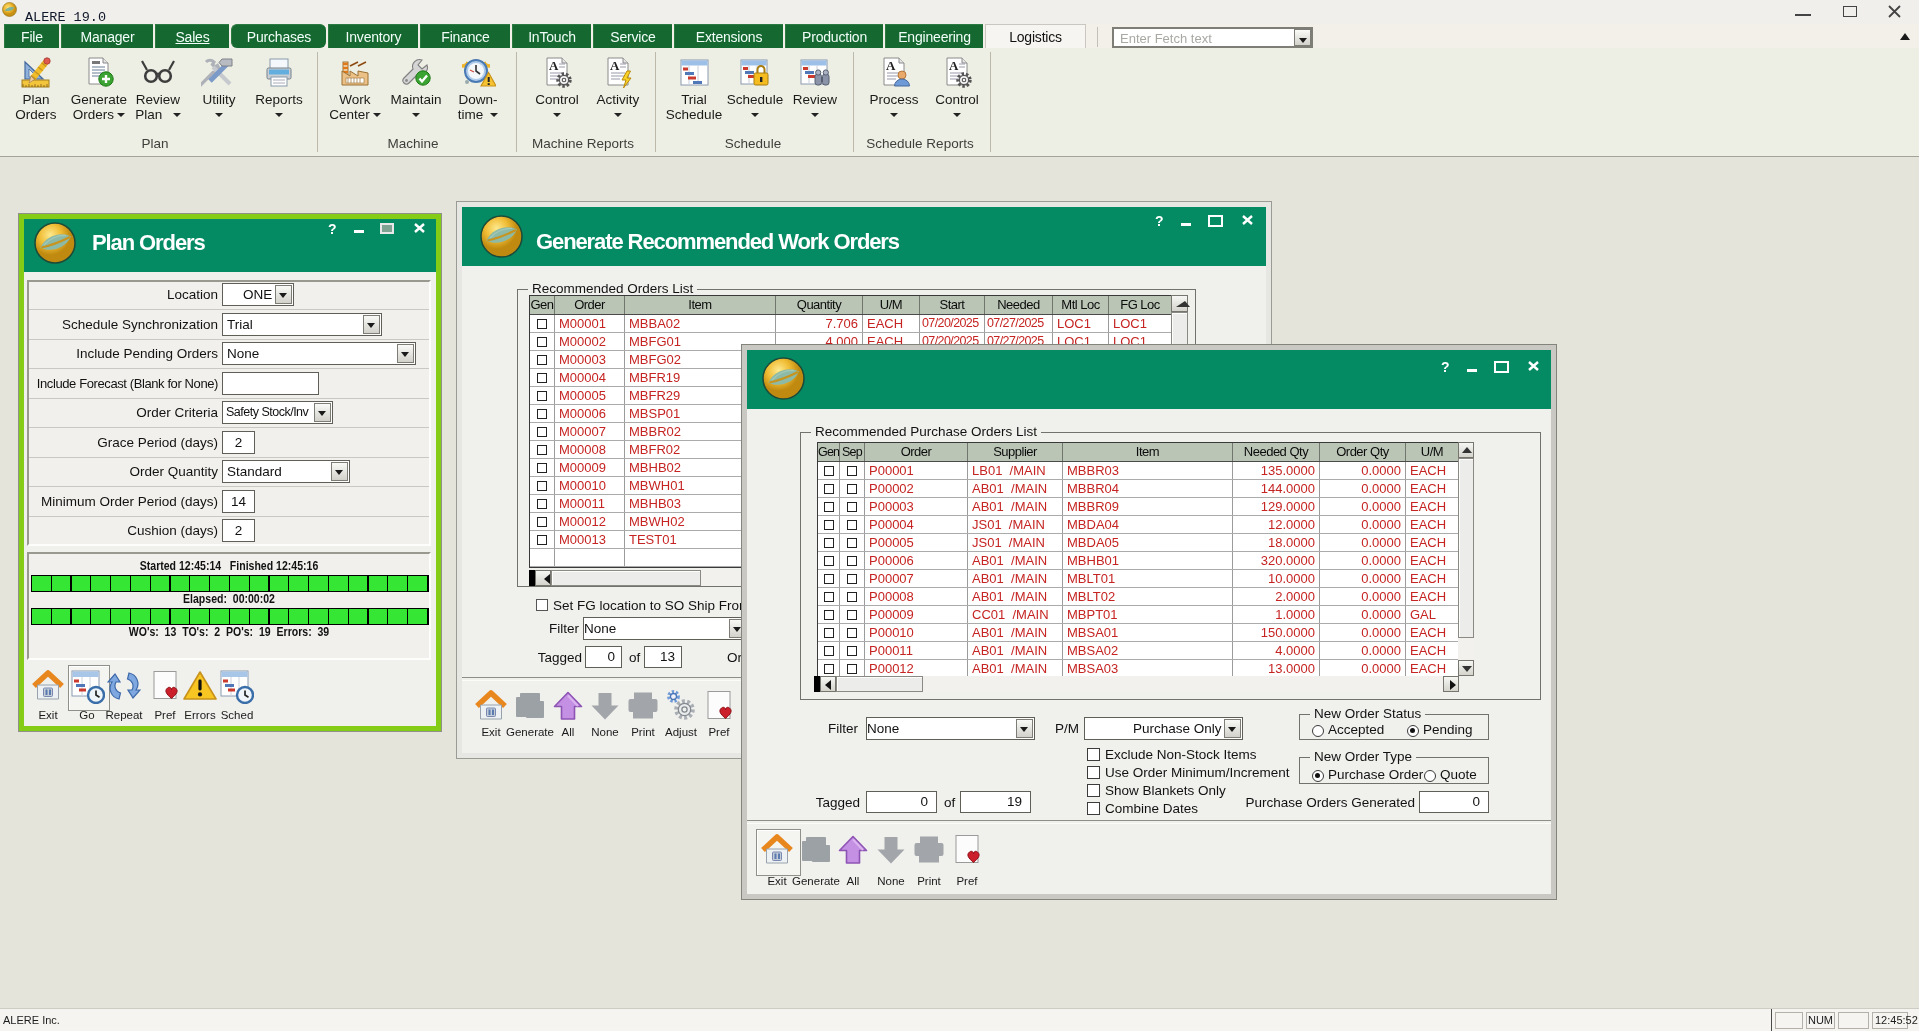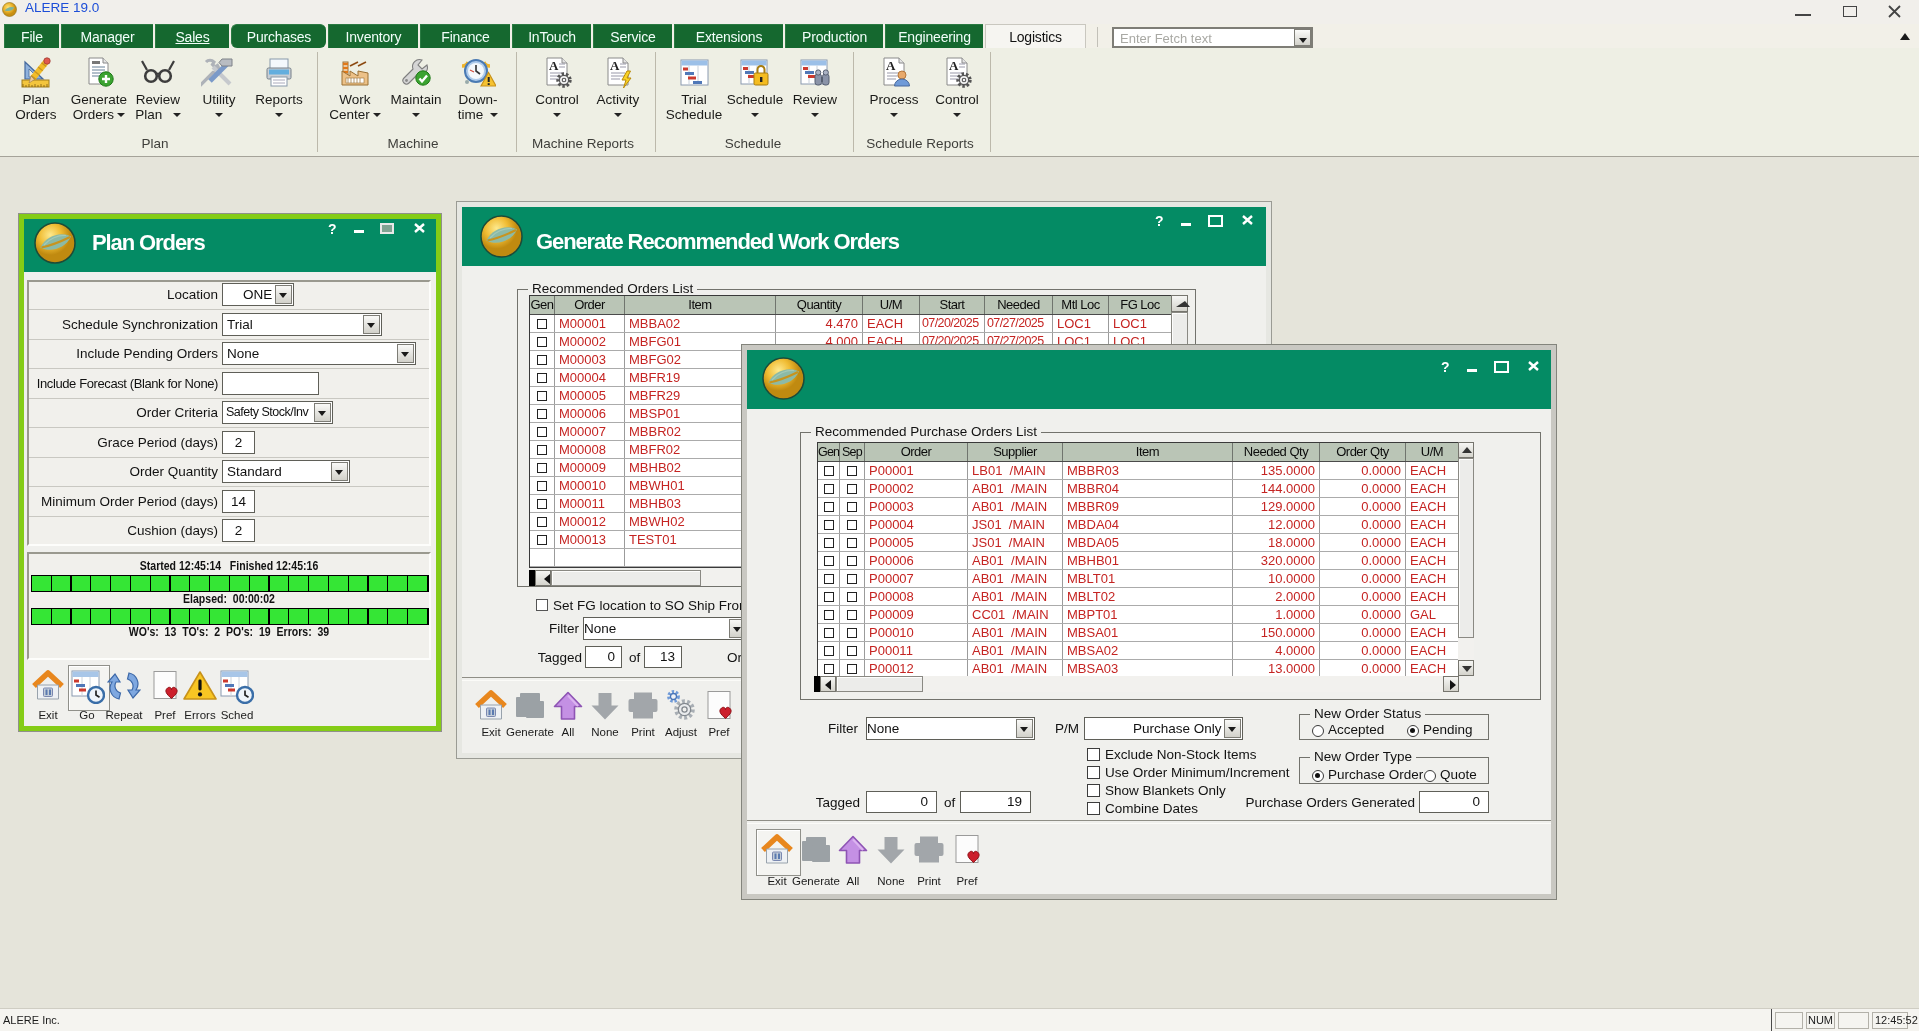--- a/index.html
+++ b/index.html
@@ -1,20 +1,20 @@
 <!DOCTYPE html>
 <html><head><meta charset="utf-8"><title>ALERE 19.0</title>
 <style>
 html,body{margin:0;padding:0;width:1919px;height:1031px;overflow:hidden;
  font-family:"Liberation Sans",sans-serif;background:#e5e4da;position:relative;}
 .abs{position:absolute;}
 
 #titlebar{position:absolute;left:0;top:0;width:1919px;height:24px;background:#f1efeb;}
 #titlebar .tlogo{position:absolute;left:2px;top:2px;}
-#titlebar .ttext{position:absolute;left:25px;top:0;font-size:13.5px;color:#1d4ed8;}
+#titlebar .ttext{position:absolute;left:25px;top:10px;font-size:13.5px;color:#0f172a;font-family:Liberation Mono, monospace;}
 .winctl{position:absolute;top:0;height:24px;color:#444;}
 #tabstrip{position:absolute;left:0;top:24px;width:1919px;height:24px;background:#f2f0e8;}
 .tab{position:absolute;top:0;height:24px;background:#15682f;color:#f2fefa;font-size:14px;letter-spacing:-0.2px;
  text-align:center;line-height:24px;border-left:1px solid #2a7a42;border-top:1px solid #2a7a42;box-sizing:border-box;}
 .tab.active{background:#f6f5f1;color:#111;border:1px solid #c9c7bf;border-bottom:none;}
 #ribbon{position:absolute;left:0;top:48px;width:1919px;height:109px;background:#eeefe4;border-bottom:1px solid #a5a399;box-sizing:border-box;}
 .gsep{position:absolute;top:4px;height:100px;width:1px;background:#bcb9ab;}
 .glabel{position:absolute;top:88px;height:16px;font-size:13.5px;color:#3f3f3b;text-align:center;}
 .ritem{position:absolute;top:6px;width:72px;text-align:center;font-size:13.5px;color:#1a1a18;}
 .ritem .ric{height:36px;margin-top:2px;}
@@ -410,21 +410,21 @@
           <i class="c7">Needed</i>
           <i class="c8">Mtl Loc</i>
           <i class="c9">FG Loc</i>
         </div>
    <div class="trow">
           <i class="c1 ckc">
             <b class="k"></b>
           </i>
           <i class="c2">M00001</i>
           <i class="c3">MBBA02</i>
-          <i class="c4 num">4.470</i>
+          <i class="c4 num">7.706</i>
           <i class="c5">EACH</i>
           <i class="c6">07/20/2025</i>
           <i class="c7">07/27/2025</i>
           <i class="c8">LOC1</i>
           <i class="c9">LOC1</i>
         </div>
    <div class="trow">
           <i class="c1 ckc">
             <b class="k"></b>
           </i>

